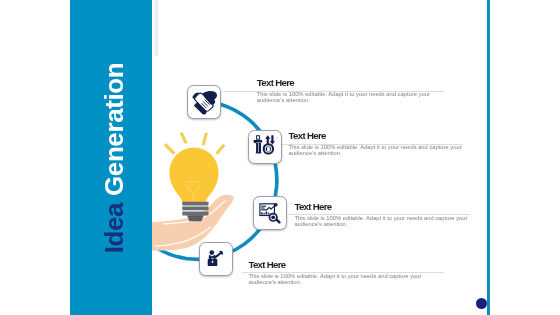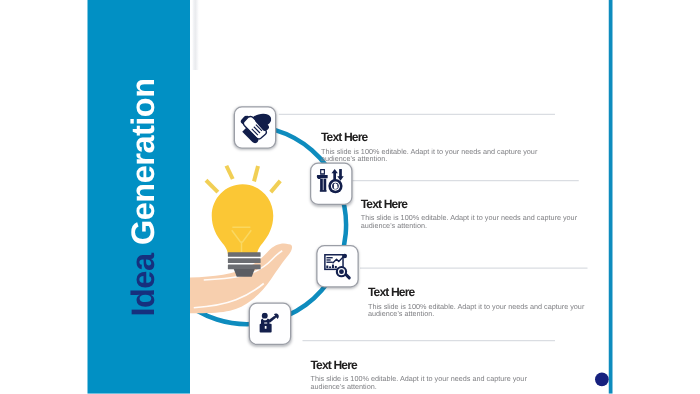--- a/index.html
+++ b/index.html
@@ -27,21 +27,21 @@
   #vdot{left:476px;top:298px;width:11px;height:11px;border-radius:50%;background:#16207e;}
 
   
   .tile{box-sizing:border-box;width:33.5px;height:33.5px;border-radius:6.5px;background:#fefeff;
         border:1px solid #9b9ea6;
         box-shadow:0 1px 2px rgba(40,45,60,.30);
         display:flex;align-items:center;justify-content:center;}
   .tile svg{display:block;}
 
   
-  .block{position:absolute;margin-top:28px;}
+  .block{position:absolute;}
   .hd{font-size:9.7px;font-weight:bold;color:#201f1f;letter-spacing:-0.7px;
       line-height:10px;margin:0;white-space:nowrap;}
   .bd{font-size:5.8px;color:#808185;line-height:6.1px;margin:0;
       font-weight:400;}
   .rule{position:absolute;height:1px;background:#dadde2;}
 </style>
 </head>
 <body>
 
 <div id="slide">

